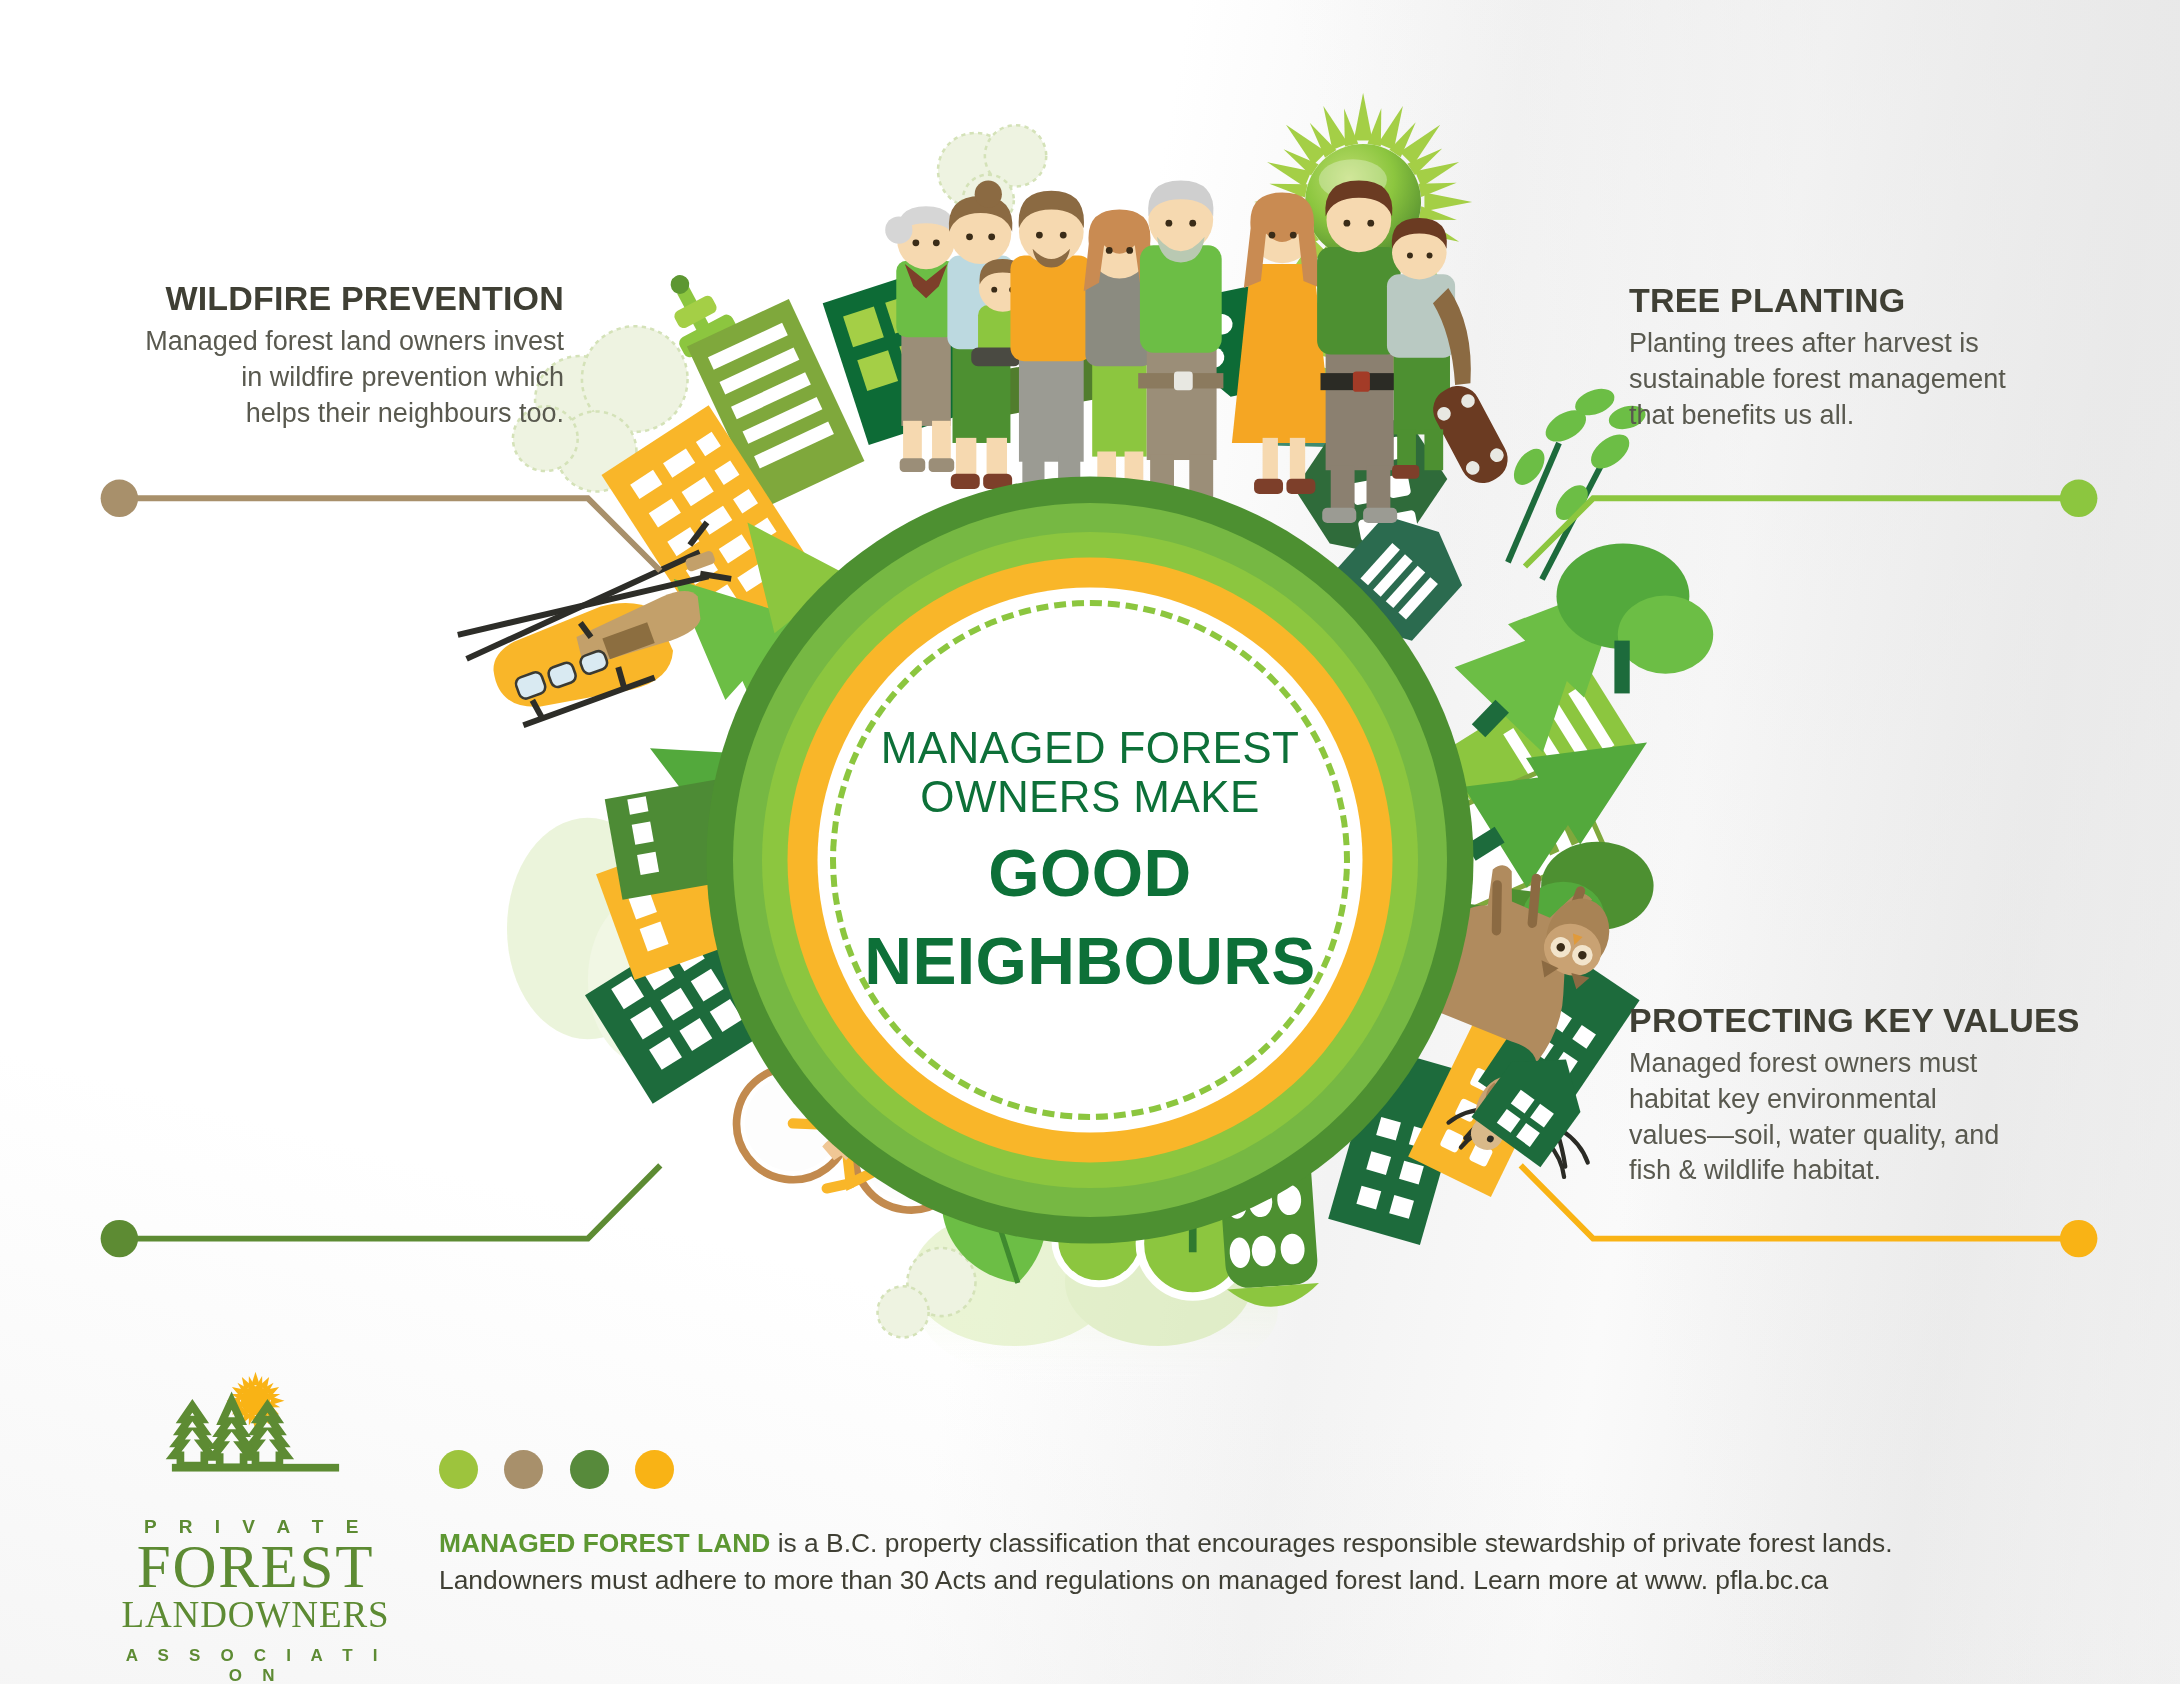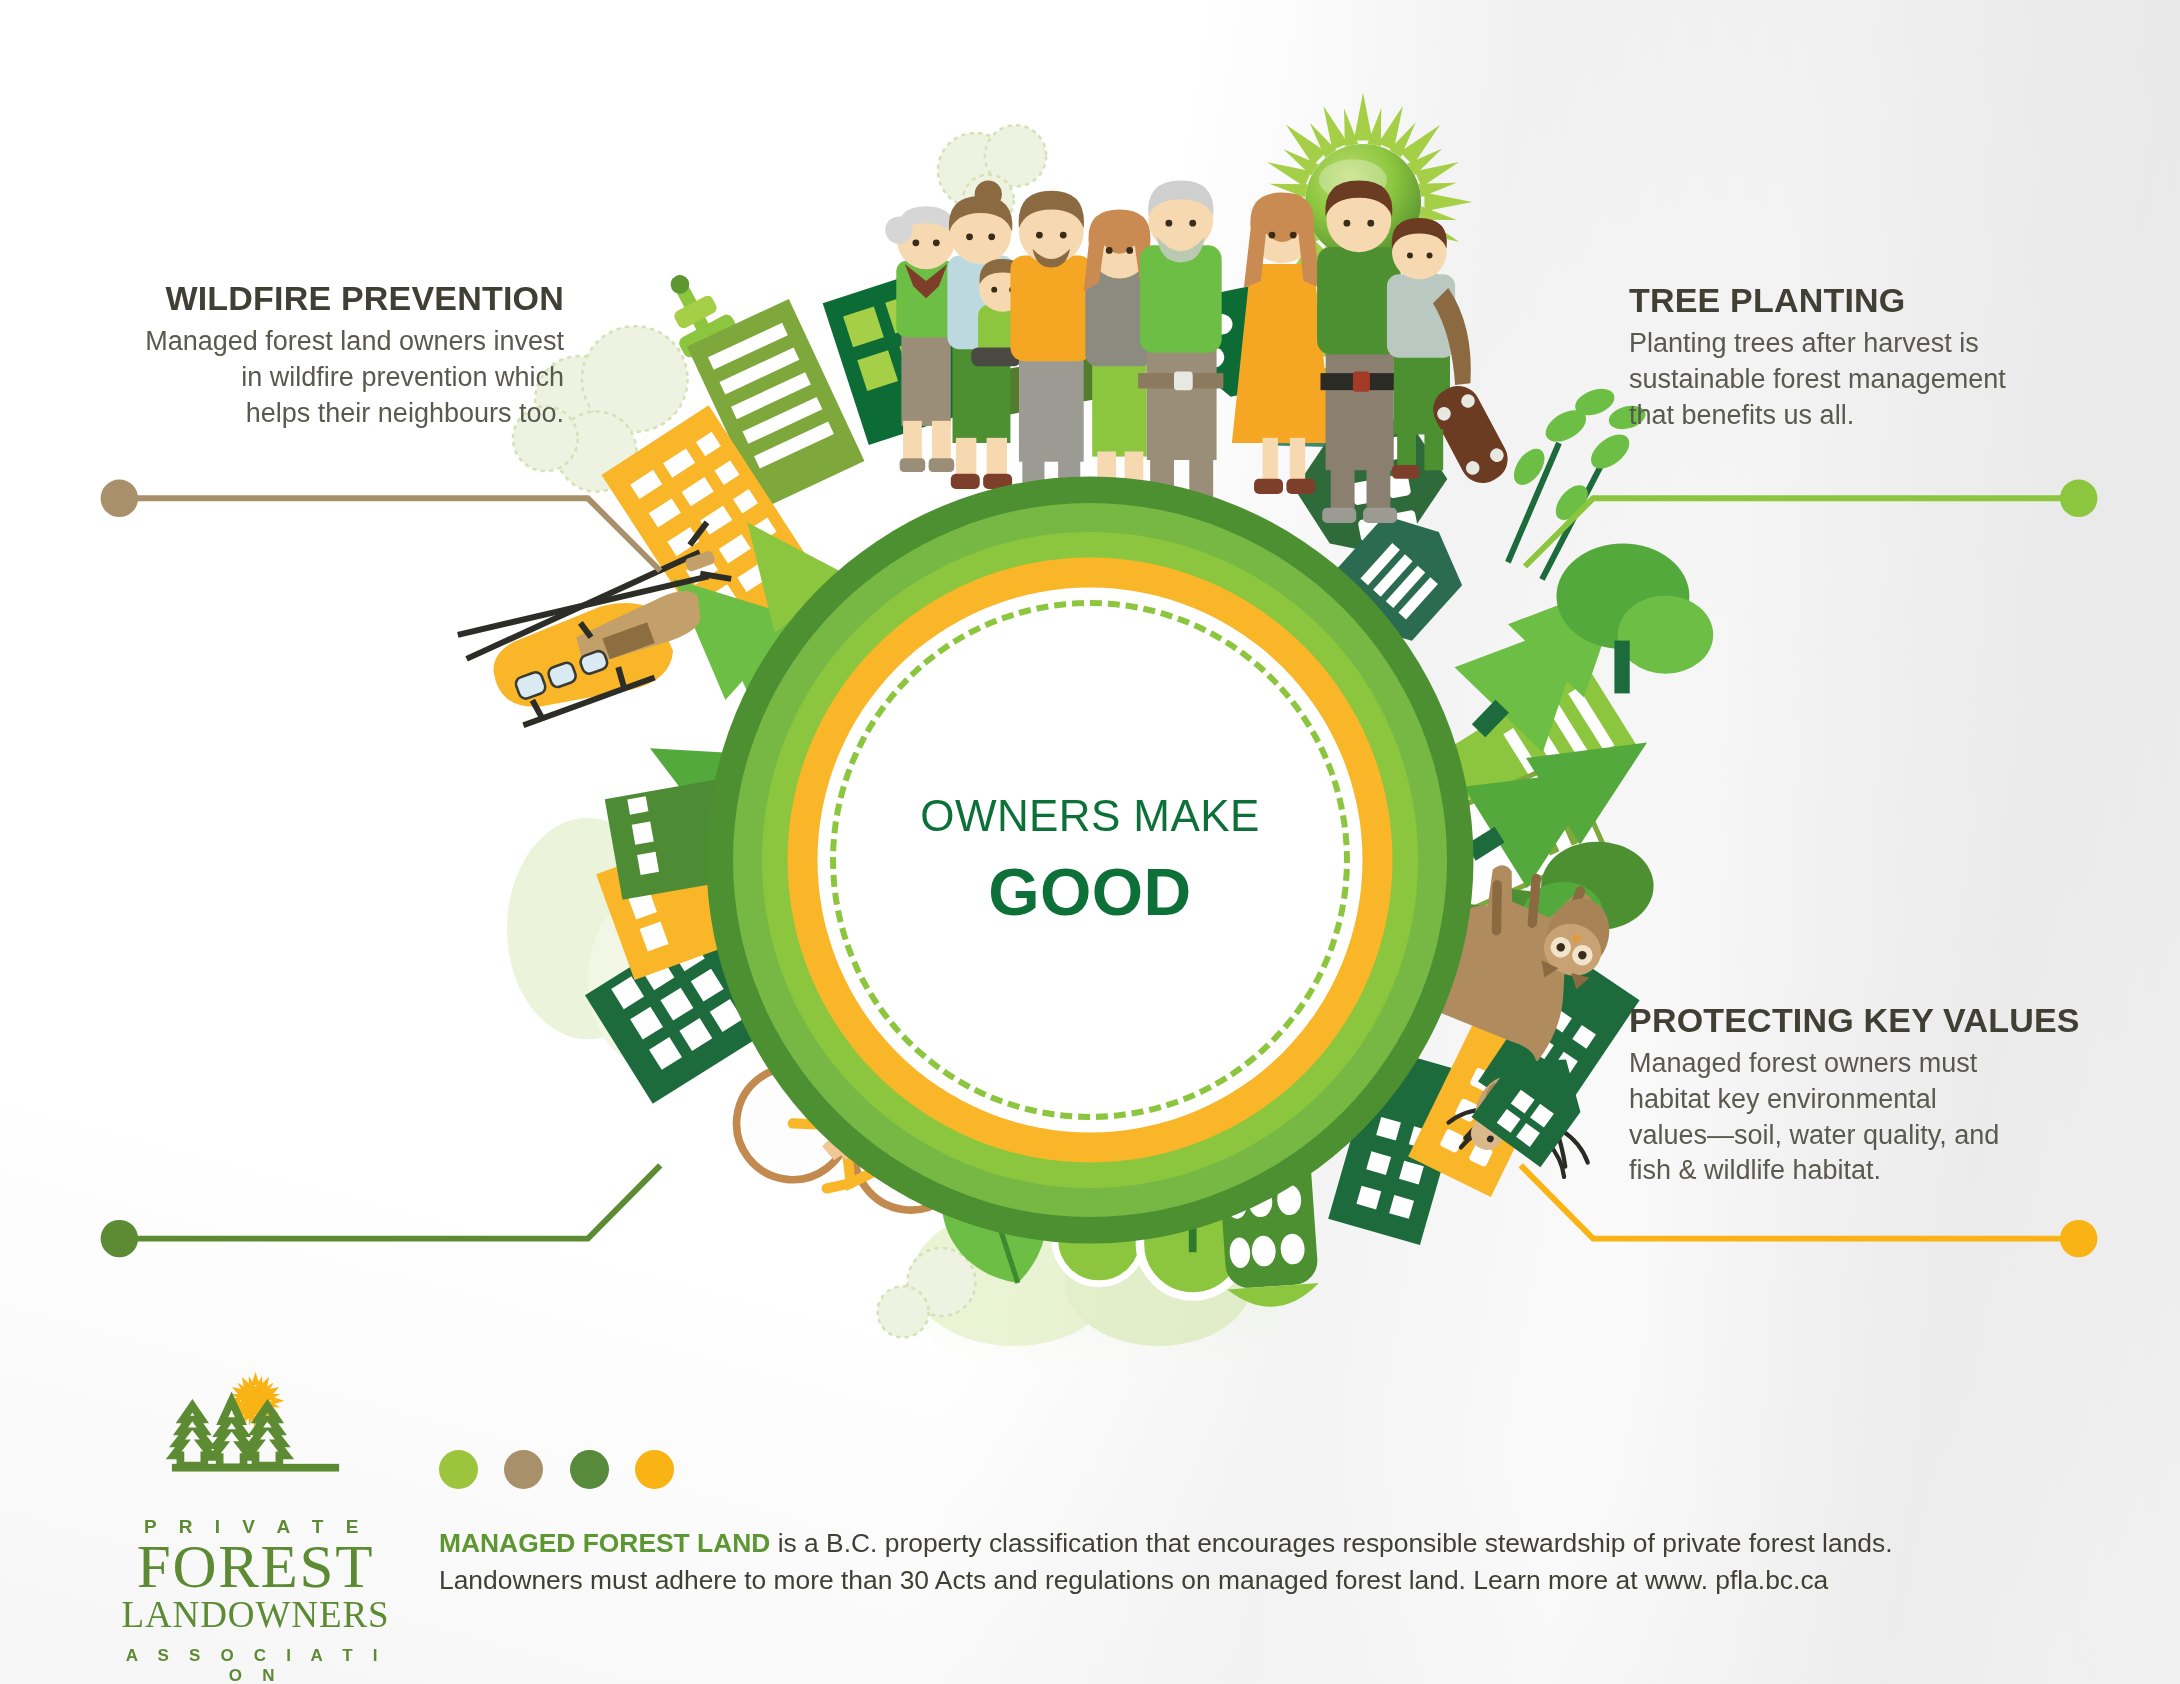--- a/index.html
+++ b/index.html
@@ -716,22 +716,24 @@
   </svg>
 
   <div id="globe-wrap">
     <div class="ring" id="ring-outer"></div>
     <div class="ring" id="ring-2"></div>
     <div class="ring" id="ring-3"></div>
     <div class="ring" id="ring-4"></div>
     <div class="ring" id="ring-inner"></div>
     <div class="ring" id="ring-dash"></div>
     <div id="center-text" style="color: rgb(13, 112, 56);">
+      <div class="l1">MANAGED FOREST</div>
       <div class="l1">OWNERS MAKE</div>
       <div class="l2">GOOD</div>
+      <div class="l2">NEIGHBOURS</div>
     </div>
   </div>
 
   <svg class="connector" style="left:0;top:0;width:2181px;height:1685px;" viewBox="0 0 2560 1978" xmlns="http://www.w3.org/2000/svg">
 
     <g>
       <path d="M140 585 L690 585 L775 670" stroke="#a8906b" stroke-width="7" fill="none"></path>
       <circle cx="140" cy="585" r="22" fill="#a8906b"></circle>
     </g>
 

